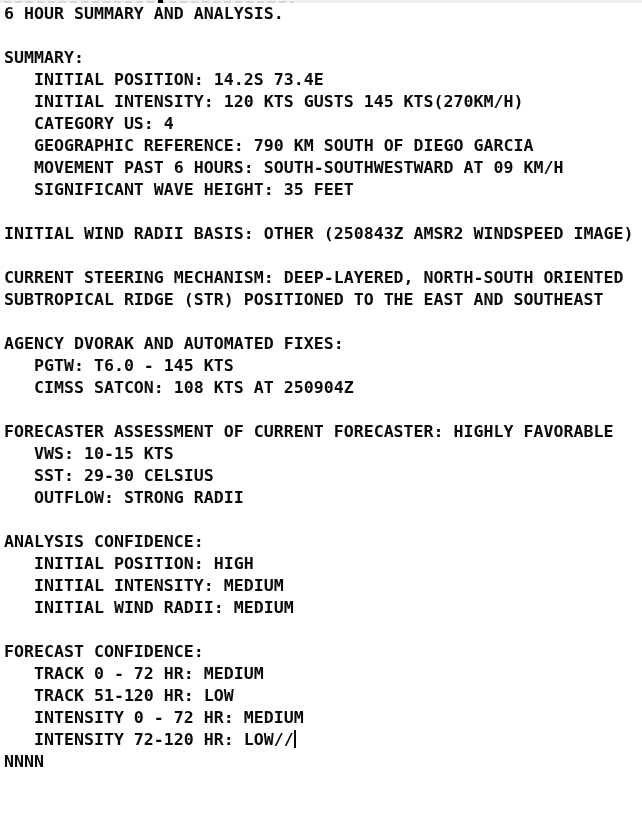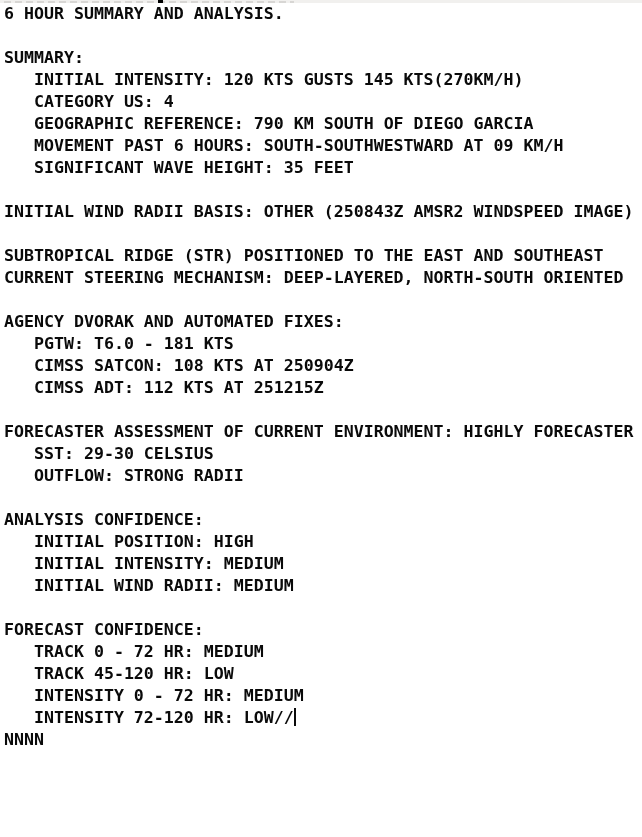--- a/index.html
+++ b/index.html
@@ -64,46 +64,47 @@
 <div class="screen">
   <div class="top-strip">
     <div class="strip-marks"></div>
     <div class="strip-descender"></div>
   </div>
   <div class="text-area">
     <div>
         <div class="line">6 HOUR SUMMARY AND ANALYSIS.</div>
         <div class="line"></div>
         <div class="line">SUMMARY:</div>
+        <div class="line">   INITIAL POSITION: 14.2S 73.4E</div>
         <div class="line">   INITIAL INTENSITY: 120 KTS GUSTS 145 KTS(270KM/H)</div>
         <div class="line">   CATEGORY US: 4</div>
         <div class="line">   GEOGRAPHIC REFERENCE: 790 KM SOUTH OF DIEGO GARCIA</div>
         <div class="line">   MOVEMENT PAST 6 HOURS: SOUTH-SOUTHWESTWARD AT 09 KM/H</div>
         <div class="line">   SIGNIFICANT WAVE HEIGHT: 35 FEET</div>
         <div class="line"></div>
         <div class="line">INITIAL WIND RADII BASIS: OTHER (250843Z AMSR2 WINDSPEED IMAGE)</div>
         <div class="line"></div>
+        <div class="line">CURRENT STEERING MECHANISM: DEEP-LAYERED, NORTH-SOUTH ORIENTED</div>
         <div class="line">SUBTROPICAL RIDGE (STR) POSITIONED TO THE EAST AND SOUTHEAST</div>
-        <div class="line">CURRENT STEERING MECHANISM: DEEP-LAYERED, NORTH-SOUTH ORIENTED</div>
         <div class="line"></div>
         <div class="line">AGENCY DVORAK AND AUTOMATED FIXES:</div>
-        <div class="line">   PGTW: T6.0 - 181 KTS</div>
+        <div class="line">   PGTW: T6.0 - 145 KTS</div>
         <div class="line">   CIMSS SATCON: 108 KTS AT 250904Z</div>
-        <div class="line">   CIMSS ADT: 112 KTS AT 251215Z</div>
         <div class="line"></div>
-        <div class="line">FORECASTER ASSESSMENT OF CURRENT ENVIRONMENT: HIGHLY FORECASTER</div>
+        <div class="line">FORECASTER ASSESSMENT OF CURRENT FORECASTER: HIGHLY FAVORABLE</div>
+        <div class="line">   VWS: 10-15 KTS</div>
         <div class="line">   SST: 29-30 CELSIUS</div>
         <div class="line">   OUTFLOW: STRONG RADII</div>
         <div class="line"></div>
         <div class="line">ANALYSIS CONFIDENCE:</div>
         <div class="line">   INITIAL POSITION: HIGH</div>
         <div class="line">   INITIAL INTENSITY: MEDIUM</div>
         <div class="line">   INITIAL WIND RADII: MEDIUM</div>
         <div class="line"></div>
         <div class="line">FORECAST CONFIDENCE:</div>
         <div class="line">   TRACK 0 - 72 HR: MEDIUM</div>
-        <div class="line">   TRACK 45-120 HR: LOW</div>
+        <div class="line">   TRACK 51-120 HR: LOW</div>
         <div class="line">   INTENSITY 0 - 72 HR: MEDIUM</div>
         <div class="line">   INTENSITY 72-120 HR: LOW//<span class="caret"></span></div>
         <div class="line">NNNN</div>
       </div>
   </div>
 </div>
 
 </body></html>

